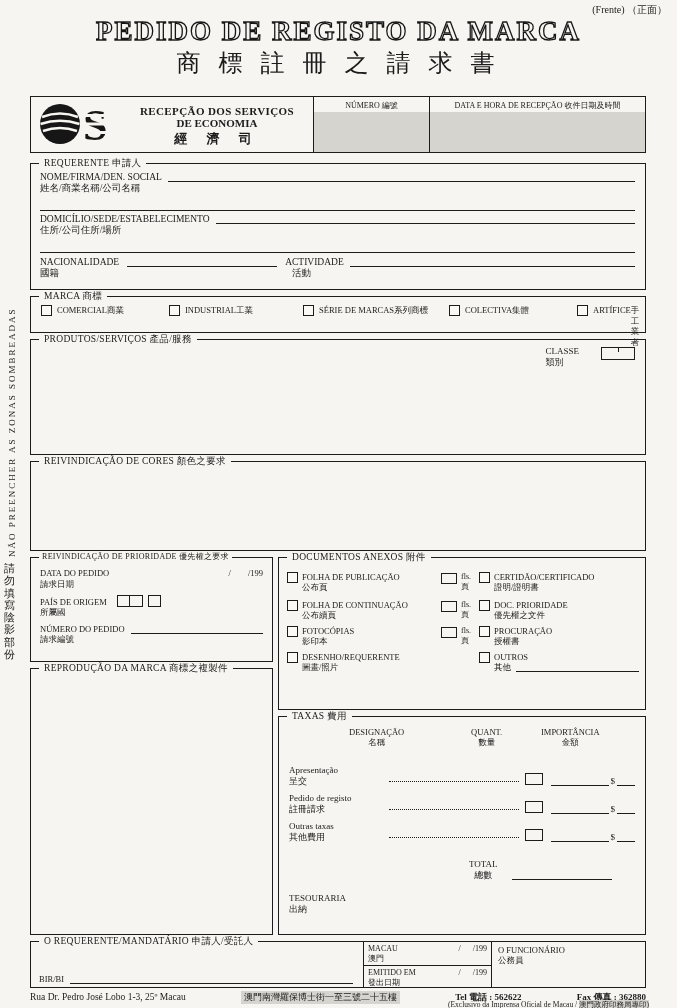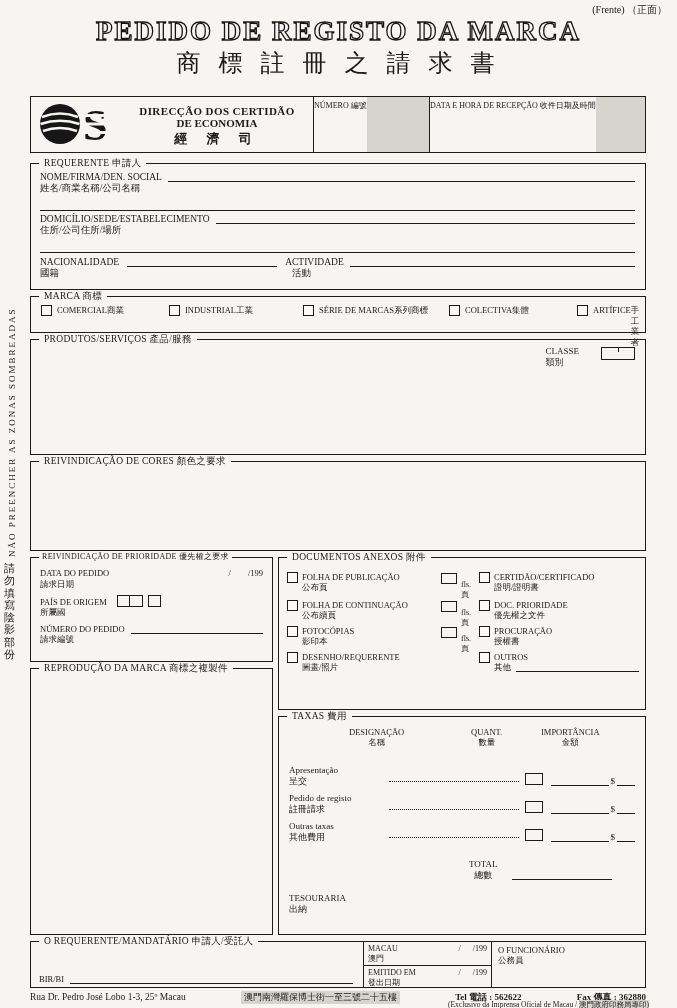--- a/index.html
+++ b/index.html
@@ -31,21 +31,21 @@
   .title-zh { position:absolute; top:47px; left:0; width:100%; text-align:center;
               font-size:24px; font-weight:normal; letter-spacing:6px; }
 
   .sidebar-pt { position:absolute; left:7px; top:557px; font-size:9px; letter-spacing:2px;
                 white-space:nowrap; transform:rotate(-90deg); transform-origin:0 0; }
   .sidebar-zh { position:absolute; left:4px; top:562px; width:14px; font-size:11px;
                 line-height:12.3px; word-break:break-all; }
 
   
   #header-box { left:30px; top:96px; width:616px; height:57px; display:flex; }
-  .hcell { border-left:1.2px solid #1c1c1c; display:flex; }
+  .hcell { border-left:1.2px solid #1c1c1c; display:flex; flex-direction:column; }
   .hcell-label { height:15px; font-size:8px; text-align:center; padding-top:3px; white-space:nowrap; overflow:hidden; }
   .hcell-shade { flex:1; }
   .org-block { position:absolute; left:100px; top:8px; width:172px; text-align:center; font-weight:bold; }
   .org-block .l1 { font-size:11px; letter-spacing:.4px; }
   .org-block .l2 { font-size:11px; }
   .org-block .lzh { font-size:13px; letter-spacing:8px; margin-top:1px; }
 
   
   #req-inner { padding:8px 10px 0 9px; font-size:9.5px; }
   .wline { height:16px; border-bottom:1px solid #1c1c1c; }
@@ -60,21 +60,21 @@
   .classe-box span { position:absolute; left:50%; top:0; bottom:7px; border-left:1px solid #1c1c1c; }
 
   
   #pri-inner { padding:10px 9px 0 9px; font-size:8.5px; line-height:10.5px; }
   .obox { width:13px; height:12px; border:1.2px solid #1c1c1c; display:inline-block; }
 
   
   .doc-item { position:absolute; display:flex; gap:4px; font-size:8.5px; line-height:10px; }
   .doc-labels { display:flex; flex-direction:column; flex:1; }
   .flsbox { width:16px; height:11px; border:1.2px solid #1c1c1c; margin-top:1px; flex:none; }
-  .fls-labels { display:flex; flex-direction:column; font-size:8px; line-height:9.5px;margin-top:8px; }
+  .fls-labels { display:flex; flex-direction:column; font-size:8px; line-height:9.5px; }
 
   
   .th { position:absolute; display:flex; flex-direction:column; align-items:center;
         font-size:8.5px; line-height:10px; top:10px; }
   .tax-row { position:absolute; left:10px; right:10px; display:flex; align-items:flex-end; font-size:9px; }
   .tax-label { display:flex; flex-direction:column; line-height:10.5px; width:100px; flex:none; }
   .dots { flex:1; border-bottom:1.6px dotted #1c1c1c; margin:0 6px 4px 0; }
   .qbox { width:18px; height:12px; border:1.2px solid #1c1c1c; margin:0 8px 1px 0; flex:none; }
   .iline { width:58px; border-bottom:1px solid #1c1c1c; height:10px; flex:none; }
   .iline.short { width:18px; }
@@ -109,21 +109,21 @@
         <circle cx="23" cy="23" r="20" fill="#161616"></circle>
         <path d="M5 16 Q23 9 41 16" stroke="#f6f5f1" stroke-width="2.6" fill="none"></path>
         <path d="M3.5 23 Q23 16.5 42.5 23" stroke="#f6f5f1" stroke-width="2.6" fill="none"></path>
         <path d="M6 30 Q23 24 40 30" stroke="#f6f5f1" stroke-width="2.6" fill="none"></path>
         <text x="46" y="39" font-size="44" font-weight="bold" font-family="Liberation Serif, serif" fill="#161616">S</text>
         <rect x="46" y="13" width="34" height="3" fill="#f6f5f1"></rect>
         <rect x="46" y="21.5" width="34" height="3" fill="#f6f5f1"></rect>
         <rect x="46" y="30" width="34" height="3" fill="#f6f5f1"></rect>
       </svg>
       <div class="org-block">
-        <div class="l1">DIRECÇÃO DOS CERTIDÃO</div>
+        <div class="l1">RECEPÇÃO DOS SERVIÇOS</div>
         <div class="l2">DE ECONOMIA</div>
         <div class="lzh">經 濟 司</div>
       </div>
     </div>
     <div class="hcell" style="width:116px">
       <div class="hcell-label">NÚMERO 編號</div>
       <div class="hcell-shade shaded"></div>
     </div>
     <div class="hcell" style="flex:1">
       <div class="hcell-label">DATA E HORA DE RECEPÇÃO 收件日期及時間</div>

